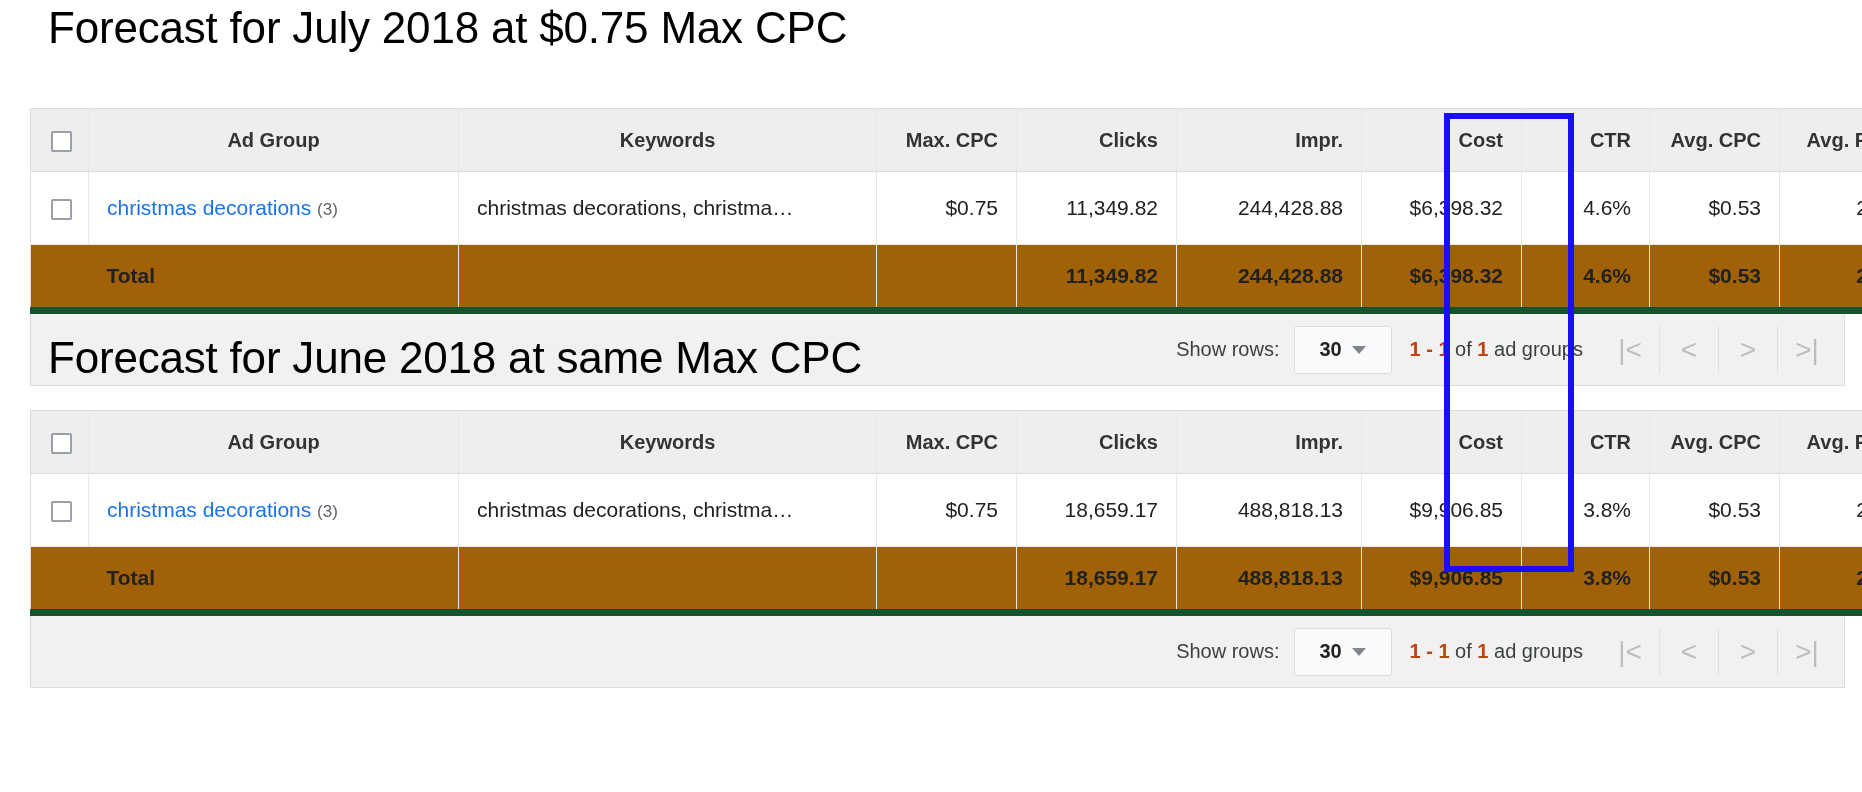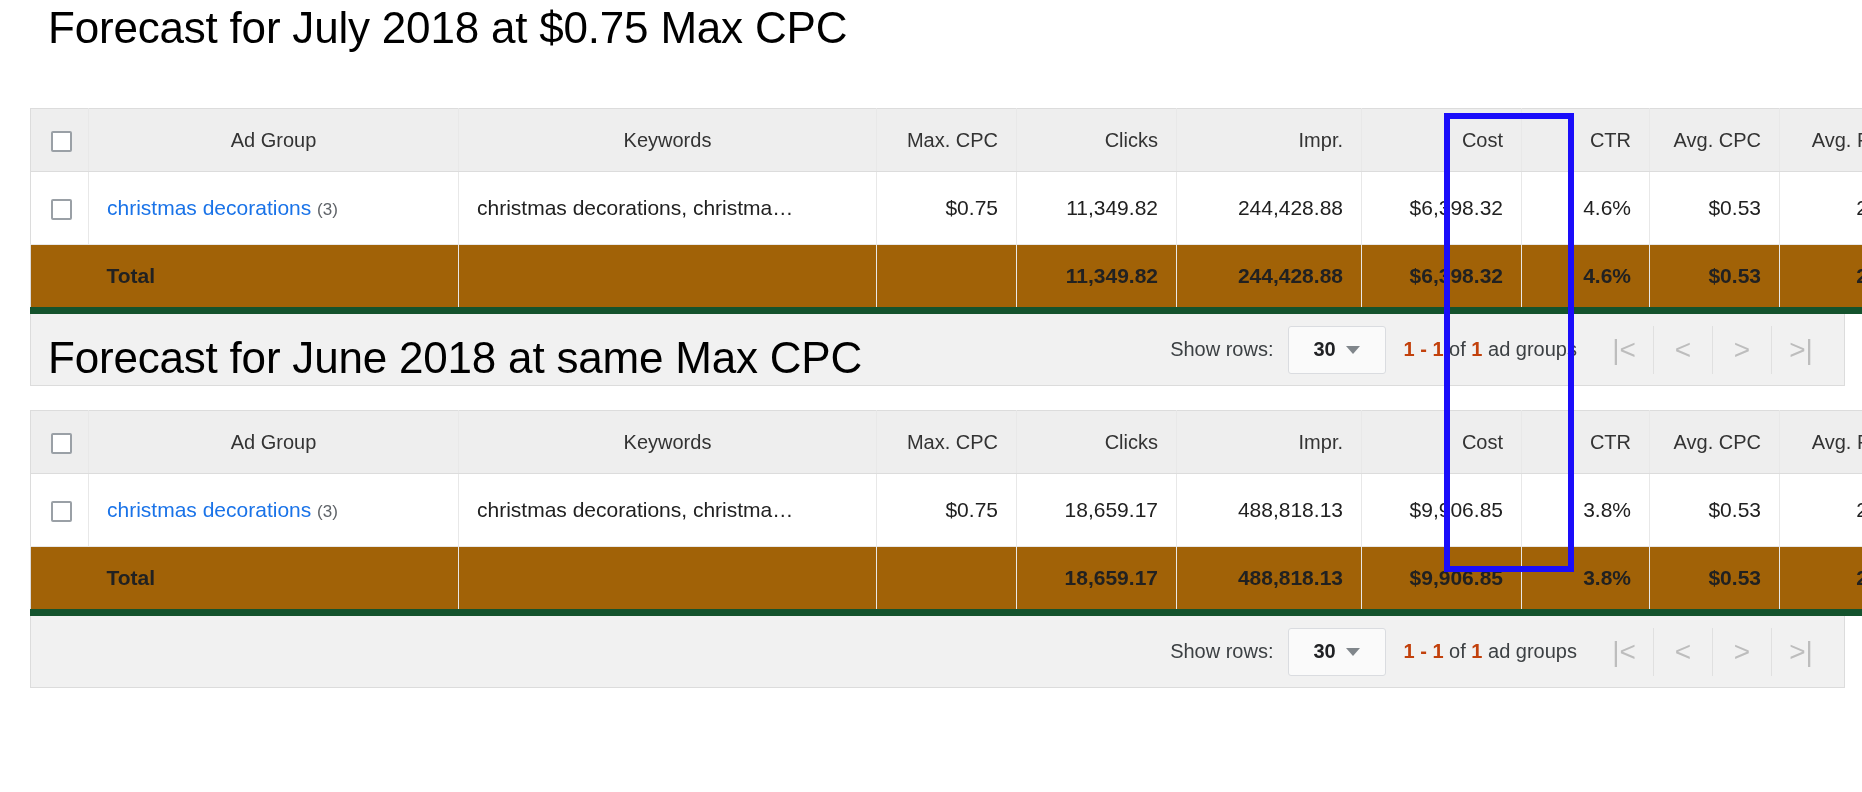--- a/index.html
+++ b/index.html
@@ -46,21 +46,21 @@
     padding: 0 18px;
     font-size: 21px;
     color: #212121;
     vertical-align: middle;
     overflow: hidden;
     white-space: nowrap;
     text-overflow: ellipsis;
   }
   .grid th {
     background: #eeeeee;
-    font-weight: normal;
+    font-weight: bold;
     font-size: 20px;
     color: #333333;
     height: 62px;
     border-bottom: 1px solid #dcdcdc;
     margin-top: 11px;
   }
   .grid tr.data-row td {
     height: 72px;
     background: #ffffff;
   }
@@ -106,21 +106,21 @@
   .tfoot {
     background: #f1f1f1;
     border: 1px solid #dcdcdc;
     border-top: none;
     height: 72px;
     width: 1815px;
     box-sizing: border-box;
     display: flex;
     align-items: center;
     justify-content: flex-end;
-    padding-right: 14px;
+    padding-right: 8px;
   }
   .showrows-label {
     font-size: 20px;
     color: #3c4043;
     margin-right: 14px;
   }
   .rows-select {
     border: 1px solid #dadce0;
     background: #fafafa;
     border-radius: 3px;

